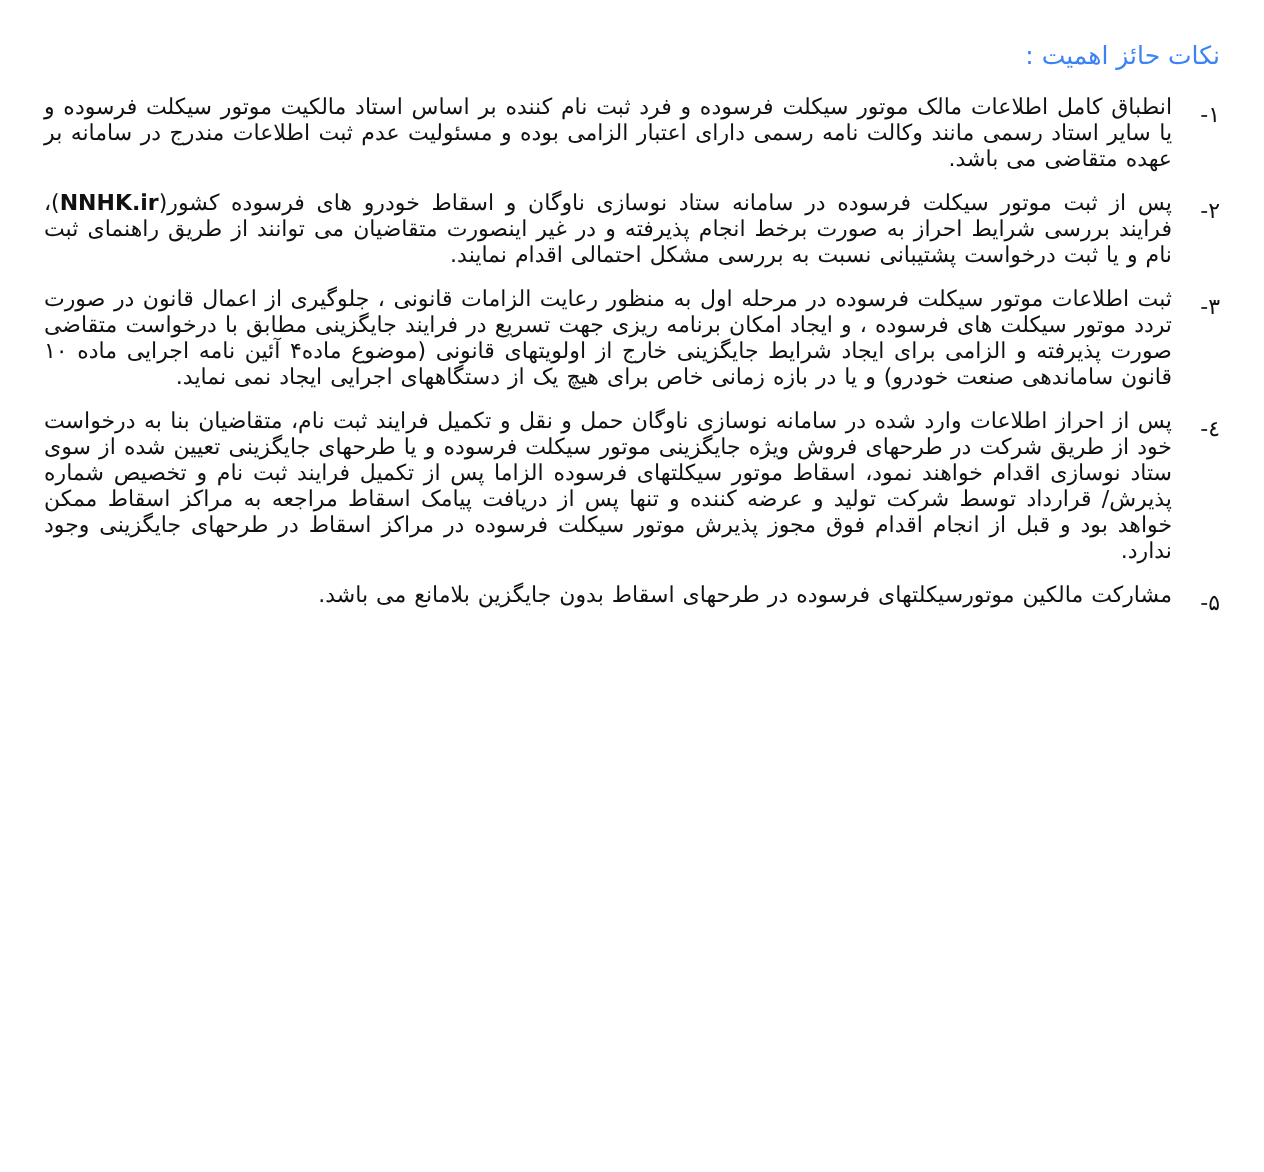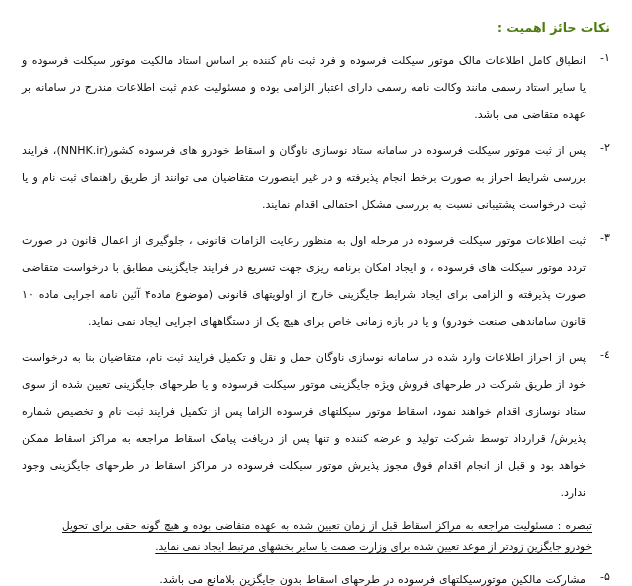--- a/index.html
+++ b/index.html
@@ -21,23 +21,23 @@
     position: relative;
     width: 632px;
     height: 586px;
     background: #ffffff;
     box-sizing: border-box;
     padding: 16px 22px 10px 22px;
   }
 
   .doc-title {
     font-size: 12.5px;
-    font-weight: bold;
+    font-weight: normal;
     text-align: right;
-    color: #4d7c0f;
+    color: #3b82f6;
     margin: 4px 0 12px 0;
     letter-spacing: 0.2px;
   }
 
   
   .item-list {
     list-style: none;
     margin: 0;
     padding: 0;
   }
@@ -56,35 +56,36 @@
     width: 20px;
     text-align: right;
     font-size: 11px;
     line-height: 21px;
     color: #111111;
     white-space: nowrap;
   }
 
   .item-body {
     font-size: 11px;
-    line-height: 27px;
+    line-height: 13px;
     text-align: justify;
     text-align-last: right;
     color: #111111;
     word-spacing: 0.5px;
   }
 
   .bold {
     font-weight: normal;
   }
 
   .ltr {
     direction: ltr;
     unicode-bidi: embed;
     display: inline-block;
+    font-weight: bold;
   }
 
   
   .note-block {
     margin: 2px 18px 9px 40px;
     font-size: 10.5px;
     line-height: 21px;
     text-align: justify;
     text-align-last: right;
     color: #111111;
@@ -136,23 +137,20 @@
       </div>
     </div>
 
     <div class="item">
       <span class="item-number">٤-</span>
       <div class="item-body">
         <span>پس از احراز اطلاعات وارد شده در سامانه نوسازی ناوگان حمل و نقل و تکمیل فرایند ثبت نام، متقاضیان بنا به درخواست خود از طریق شرکت در طرحهای فروش ویژه جایگزینی موتور سیکلت فرسوده و یا طرحهای جایگزینی تعیین شده از سوی ستاد نوسازی اقدام خواهند نمود، </span><span class="bold">اسقاط موتور سیکلتهای فرسوده الزاما پس از تکمیل فرایند ثبت نام و تخصیص شماره پذیرش/ قرارداد توسط شرکت تولید و عرضه کننده و تنها پس از دریافت پیامک اسقاط مراجعه به مراکز اسقاط ممکن خواهد بود</span><span> و قبل از انجام اقدام فوق مجوز پذیرش موتور سیکلت فرسوده  در مراکز اسقاط در طرحهای جایگزینی وجود ندارد.</span>
       </div>
     </div>
 
-    <div class="note-block">
-      <span class="note-text">تبصره : مسئولیت مراجعه به مراکز اسقاط قبل از زمان تعیین شده به عهده متقاضی بوده و هیچ گونه حقی برای تحویل خودرو جایگزین زودتر از موعد تعیین شده برای وزارت صمت یا سایر بخشهای مرتبط  ایجاد نمی نماید.</span>
-    </div>
 
     <div class="item last-item">
       <span class="item-number">۵-</span>
       <div class="item-body">
         <span>مشارکت مالکین موتورسیکلتهای فرسوده در طرحهای اسقاط بدون جایگزین بلامانع می باشد.</span>
       </div>
     </div>
 
   </div>
 </div>

